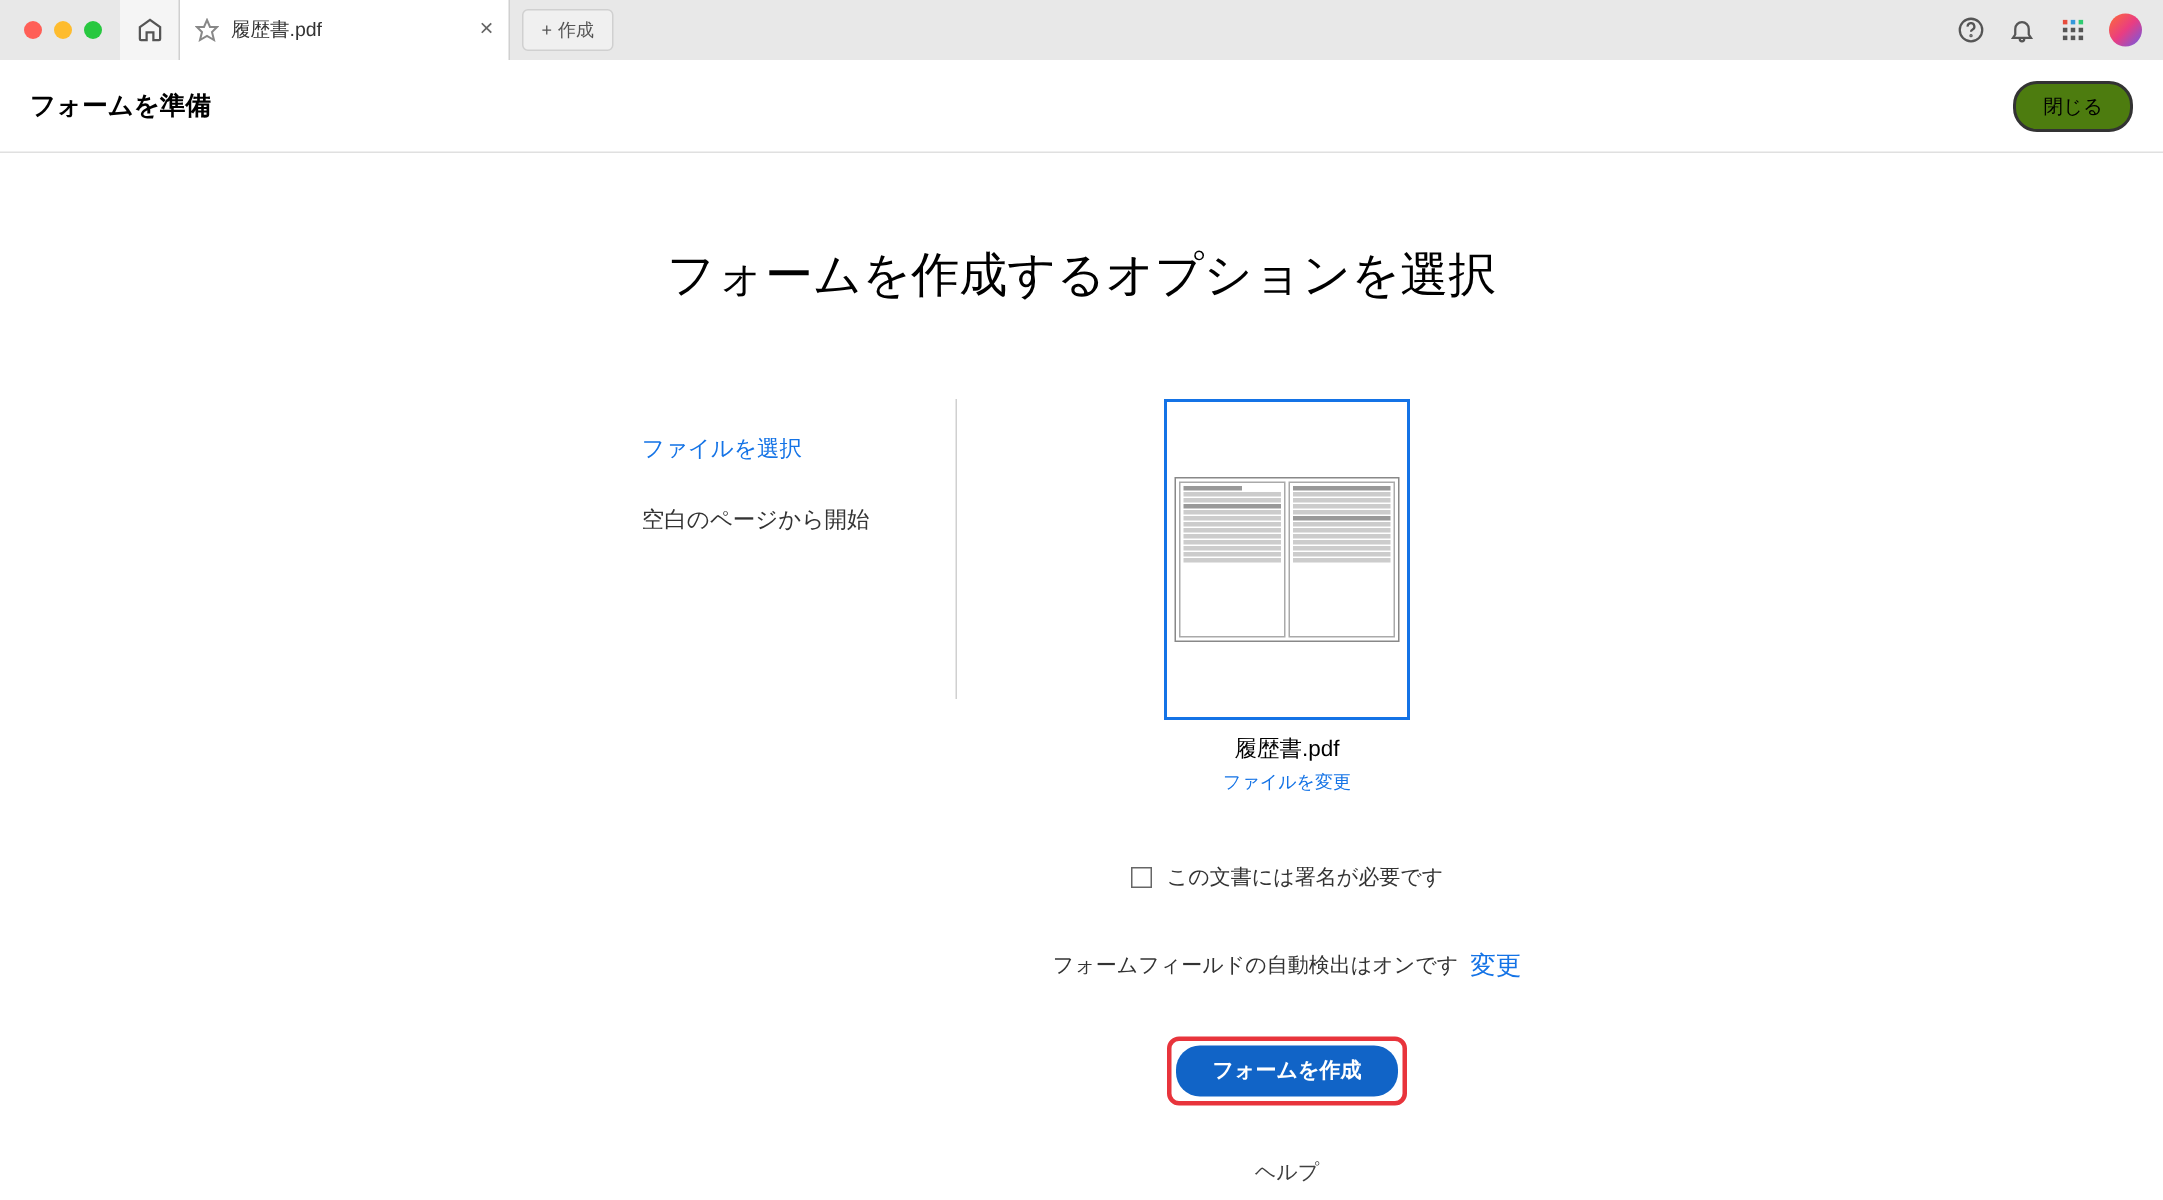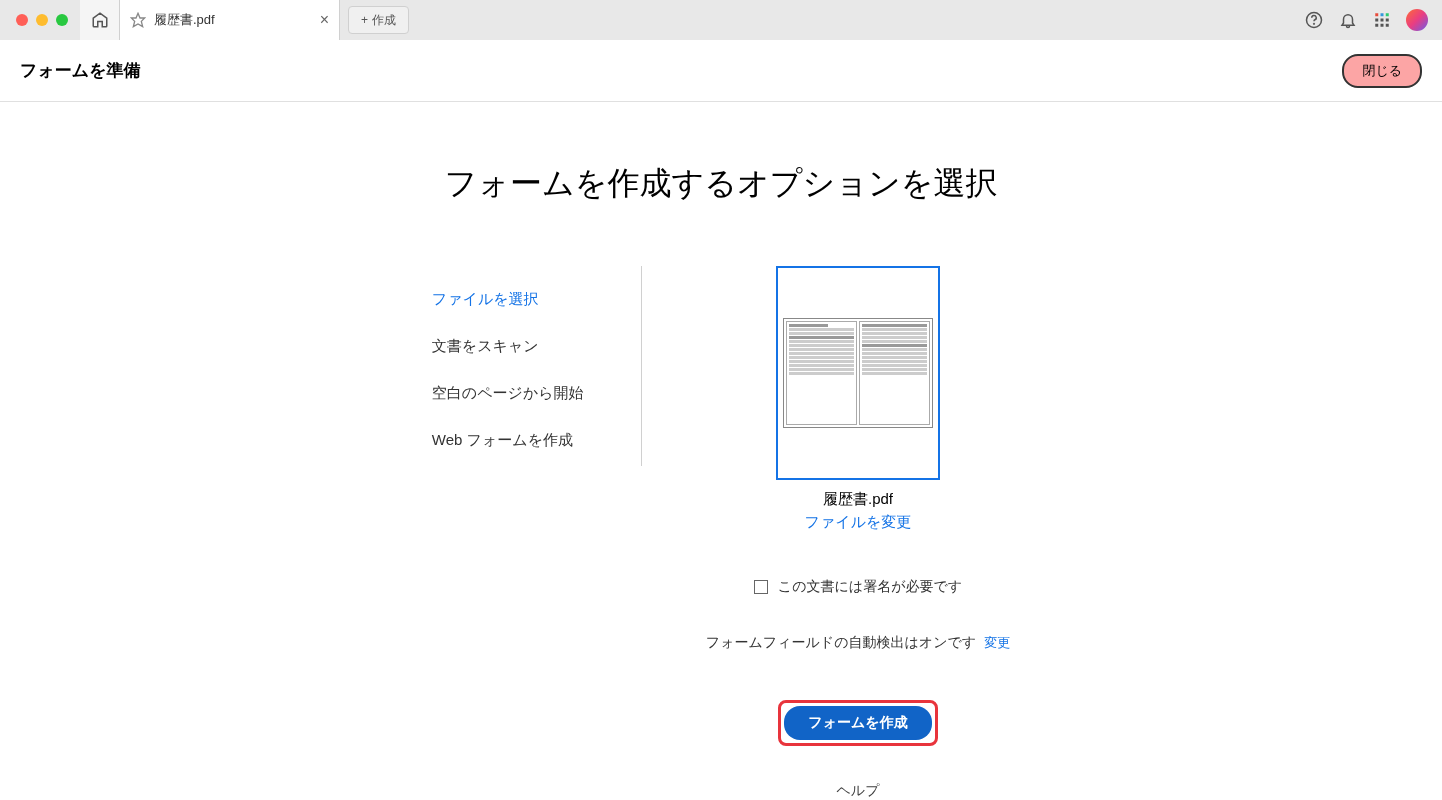--- a/index.html
+++ b/index.html
@@ -126,21 +126,21 @@
     .header-title {
       font-size: 17px;
       font-weight: bold;
       color: #000;
     }
     
     .close-button {
       padding: 6px 18px;
       border: 2px solid #333;
       border-radius: 16px;
-      background: #fca5a5;
+      background: #4d7c0f;
       font-size: 13px;
       font-weight: 500;
       color: #000;
       cursor: pointer;
     }
     
     
     .main-content {
       padding-top: 60px;
       display: flex;
@@ -223,21 +223,21 @@
     .preview-line.dark { background: #999; }
     
     .preview-filename {
       margin-top: 10px;
       font-size: 15px;
       color: #000;
     }
     
     .change-file-link {
       margin-top: 4px;
-      font-size: 15px;
+      font-size: 12px;
       color: #1473e6;
       cursor: pointer;
     }
     
     .signature-row {
       margin-top: 46px;
       display: flex;
       align-items: center;
       gap: 10px;
       font-size: 14px;
@@ -256,26 +256,26 @@
       margin-top: 38px;
       display: flex;
       align-items: center;
       gap: 8px;
       font-size: 14px;
       color: #333;
     }
     
     .change-link {
       color: #1473e6;
-      font-size: 13px;
+      font-size: 17px;
       cursor: pointer;
     }
     
     .create-button-wrapper {
-      margin-top: 48px;
+      margin-top: 36px;
       border: 3px solid #e8343c;
       border-radius: 8px;
       padding: 3px;
     }
     
     .create-button {
       padding: 8px 24px;
       background: #1164c7;
       color: #fff;
       border: none;
@@ -367,23 +367,21 @@
   <div class="header-title">フォームを準備</div>
   <button class="close-button">閉じる</button>
 </div>
 
 <div class="main-content">
   <div class="main-title">フォームを作成するオプションを選択</div>
 
   <div class="options-area">
     <div class="options-list">
       <div class="option-item selected">ファイルを選択</div>
-      <div class="option-item">文書をスキャン</div>
       <div class="option-item">空白のページから開始</div>
-      <div class="option-item">Web フォームを作成</div>
     </div>
 
     <div class="preview-area">
       <div class="preview-box">
         <div class="preview-inner">
           <div class="preview-page">
             <div class="preview-line short dark"></div>
             <div class="preview-line"></div>
             <div class="preview-line"></div>
             <div class="preview-line dark"></div>

